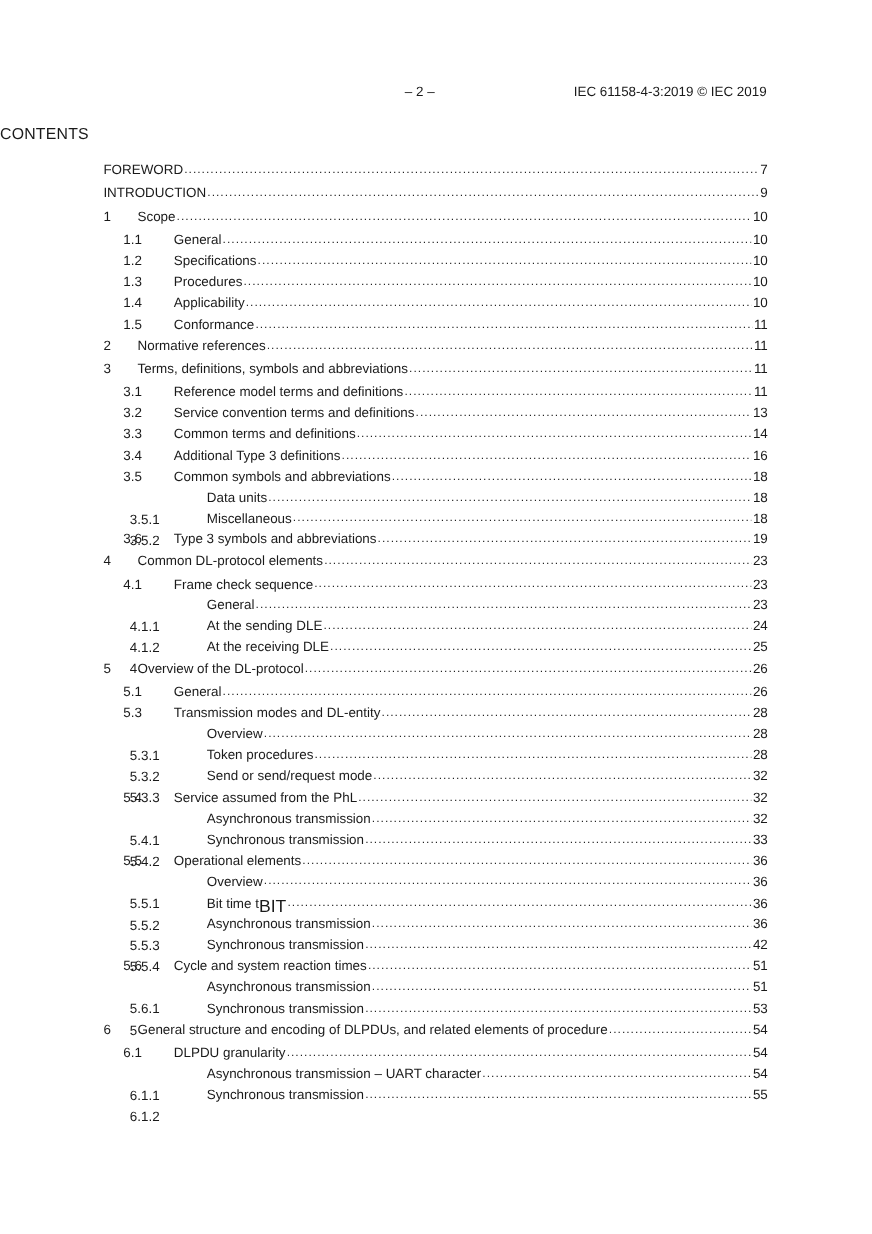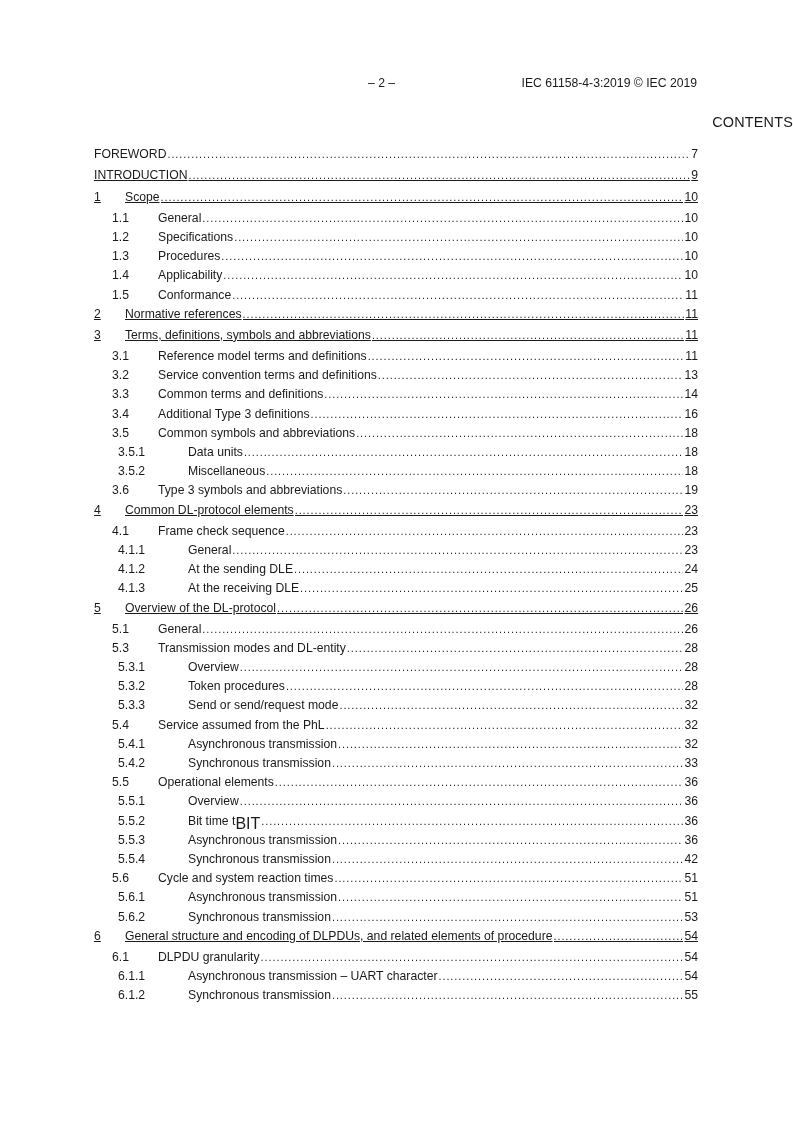--- a/index.html
+++ b/index.html
@@ -1,32 +1,32 @@
 <!DOCTYPE html>
 <html><head>
 <meta charset="utf-8">
 <style>
   html, body { margin: 0; padding: 0; background: #ffffff; }
   body { width: 793px; height: 1122px; position: relative; overflow: hidden;
          font-family: "Liberation Sans", sans-serif; color: #1a1a1a; }
   .page-header { position: absolute; top: 76px; left: 0; width: 793px; height: 16px; font-size: 12.2px; }
   .page-num { position: absolute; left: 368px; top: 0; }
   .doc-id { position: absolute; right: 96px; top: 0; margin-left: 14px; }
-  .toc-title { position: absolute; top: 114px; left: 0; width: 793px; text-align: right;
+  .toc-title { position: absolute; top: 114px; left: 0; width: 793px; text-align: left;
                font-size: 14.4px; letter-spacing: 0.2px; }
   .toc { position: absolute; top: 146px; left: 94px; width: 604px; }
   .row { position: relative; height: 19.2px; font-size: 12.2px; line-height: 16px;
          display: flex; align-items: flex-start; }
-  .row.top { height: 21.2px; text-decoration: underline; }
+  .row.top { height: 21.2px; }
   .row.first { height: 21.4px; }
   .num { display: inline-block; flex: 0 0 auto; }
   .lvl0 .num { width: 0; }
   .lvl1 .num { width: 31px; }
   .lvl2 .num { width: 46px; padding-left: 18px; }
-  .lvl3 .num { width: 70px; padding-left: 24px; }
+  .lvl3 .num { width: 70px; padding-left: 24px; margin-top: 20px; }
   .title { flex: 0 0 auto; white-space: nowrap; background: #fff; padding-right: 1px; position: relative; z-index: 1; }
   .dots { flex: 1 1 auto; overflow: hidden; white-space: nowrap; letter-spacing: 0.9px; font-size: 11px;
           line-height: 16px; color: #222; }
   .dots::before { content: "................................................................................................................................................................................................................................"; }
   .pg { flex: 0 0 auto; text-align: right; min-width: 6px; padding-left: 1px; }
   sub.bit { font-size: 16px; vertical-align: -4px; line-height: 0; }
 </style>
 </head>
 <body>
 

